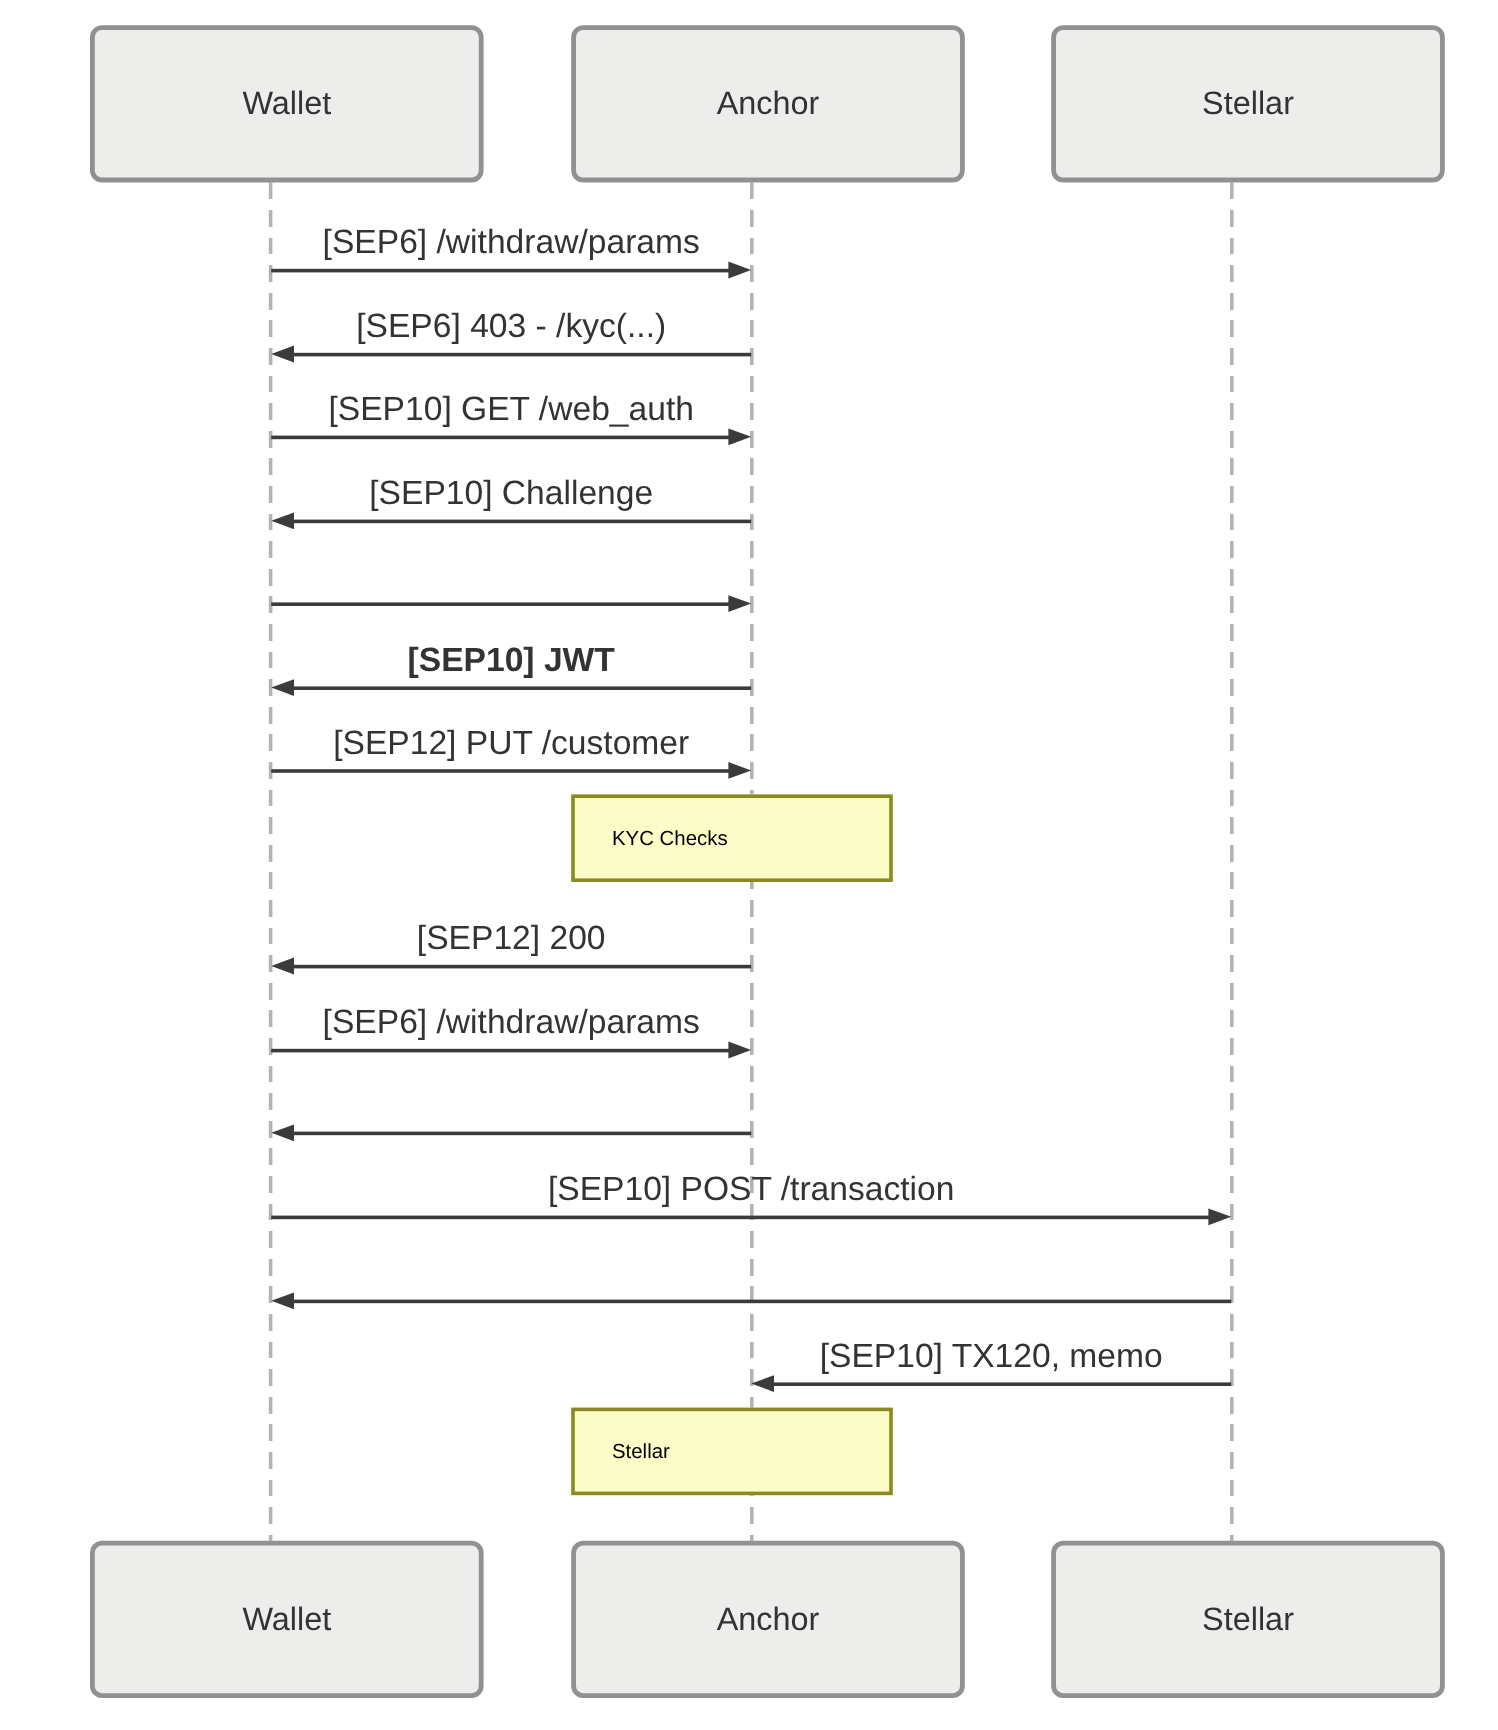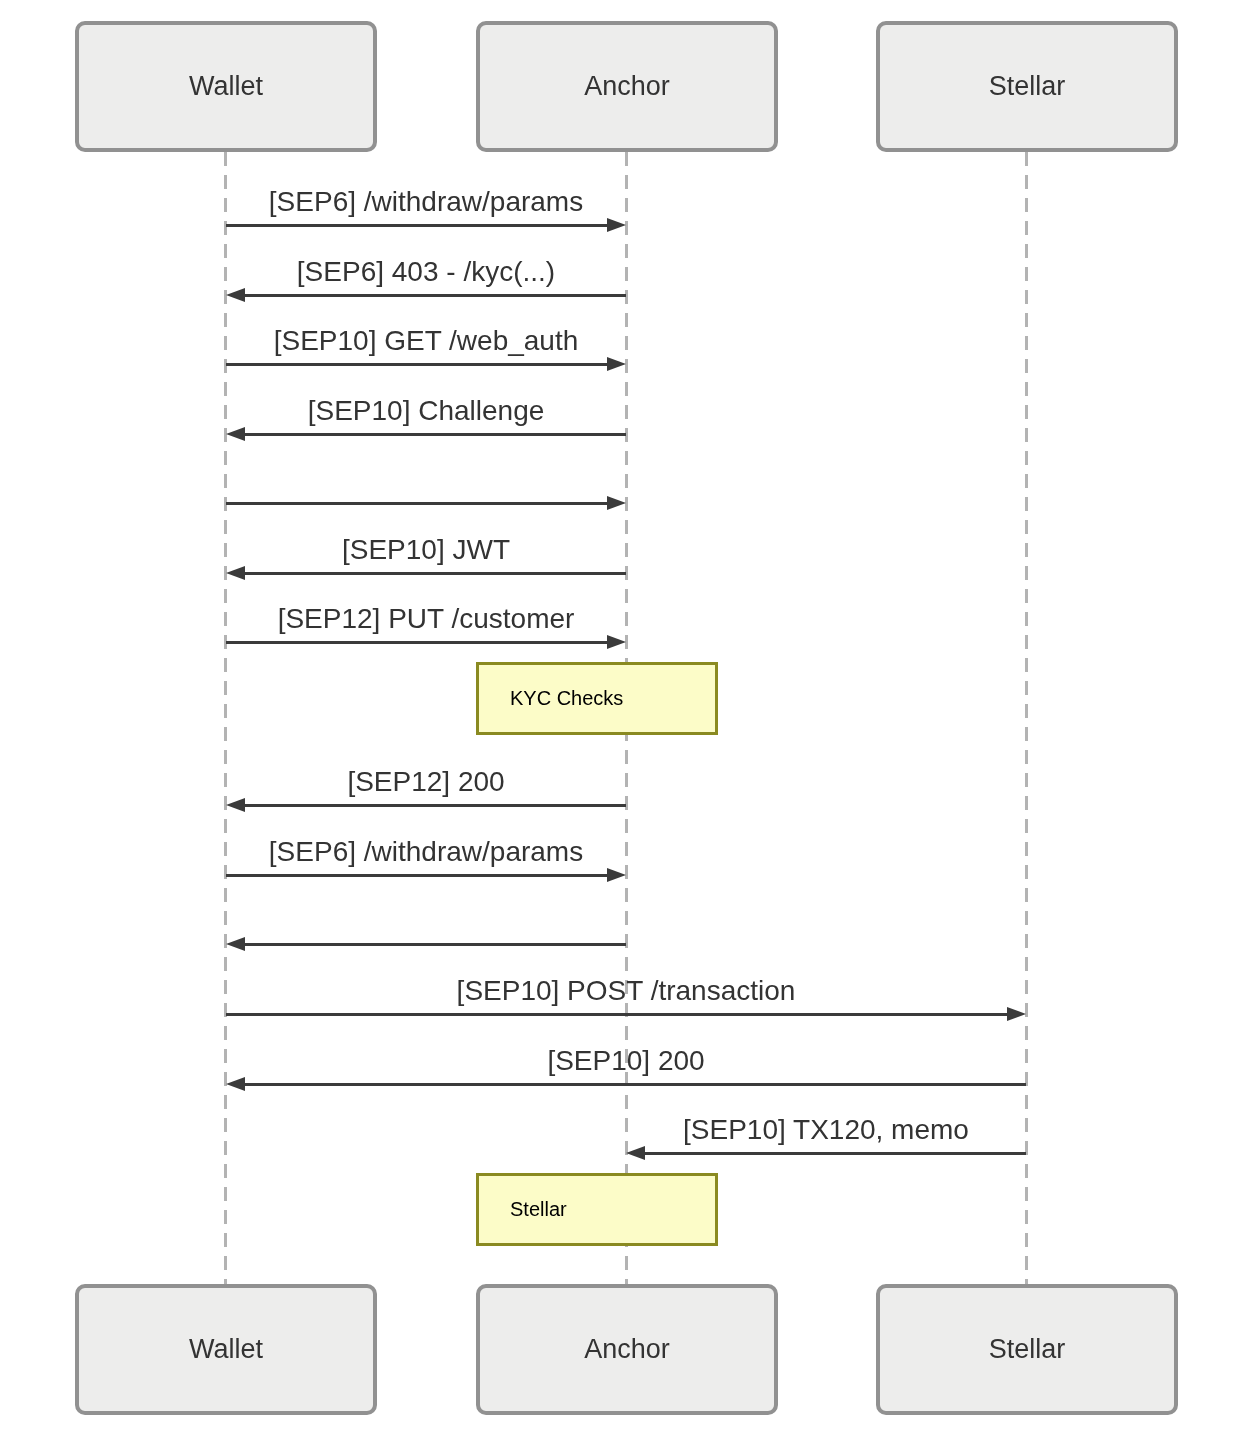--- a/index.html
+++ b/index.html
@@ -14,21 +14,21 @@
   html,body{margin:0;padding:0;background:#ffffff;}
   .canvas{
     position:relative;
     width:1248px;height:1442px;
     background:#ffffff;
     font-family:"Liberation Sans", sans-serif;
     overflow:hidden;
   }
   .actor{
     position:absolute;
-    width:302px;height:131px;
+    width:328px;height:131px;
     box-sizing:border-box;
     background:var(--actor-fill);
     border:4px solid var(--actor-border);
     border-radius:10px;
     display:flex;align-items:center;justify-content:center;
     font-size:27px;color:var(--text);
   }
   .lifeline{
     position:absolute;
     top:152px;height:1132px;width:3px;
@@ -56,27 +56,27 @@
     position:absolute;
     bottom:0;
     width:0;height:0;
     border-top:7px solid transparent;
     border-bottom:7px solid transparent;
   }
   .r .head{right:0;border-left:19px solid var(--line);}
   .l .head{left:0;border-right:19px solid var(--line);}
   .note{
     position:absolute;
-    width:242px;height:73px;
+    width:268px;height:73px;
     box-sizing:border-box;
     background:var(--note-fill);
     border:3px solid var(--note-border);
     display:flex;align-items:center;
     padding-left:31px;
-    font-size:20px;color:#000000;
+    font-size:17px;color:#000000;
   }
 </style>
 </head>
 <body>
 
 <div class="canvas">
 
   <div class="lifeline" style="left:224px;"></div>
   <div class="lifeline" style="left:625px;"></div>
   <div class="lifeline" style="left:1025px;"></div>
@@ -113,21 +113,21 @@
     <div class="msg-label">[SEP10] Challenge</div>
     <div class="msg-line"></div>
     <div class="head"></div>
   </div>
 
   <div class="msg r" style="left:226px;top:466px;width:400px;">
     <div class="msg-line"></div>
     <div class="head"></div>
   </div>
 
-  <div class="msg l" style="left:226px;top:536px;width:400px;">
+  <div class="msg l" style="left:226px;top:536px;width:400px;font-weight:bold;">
     <div class="msg-label">[SEP10] JWT</div>
     <div class="msg-line"></div>
     <div class="head"></div>
   </div>
 
   <div class="msg r" style="left:226px;top:605px;width:400px;">
     <div class="msg-label">[SEP12] PUT /customer</div>
     <div class="msg-line"></div>
     <div class="head"></div>
   </div>
@@ -153,21 +153,20 @@
     <div class="head"></div>
   </div>
 
   <div class="msg r" style="left:226px;top:977px;width:800px;">
     <div class="msg-label">[SEP10] POST /transaction</div>
     <div class="msg-line"></div>
     <div class="head"></div>
   </div>
 
   <div class="msg l" style="left:226px;top:1047px;width:800px;">
-    <div class="msg-label">[SEP10] 200</div>
     <div class="msg-line"></div>
     <div class="head"></div>
   </div>
 
   <div class="msg l" style="left:626px;top:1116px;width:400px;">
     <div class="msg-label">[SEP10] TX120, memo</div>
     <div class="msg-line"></div>
     <div class="head"></div>
   </div>
 

